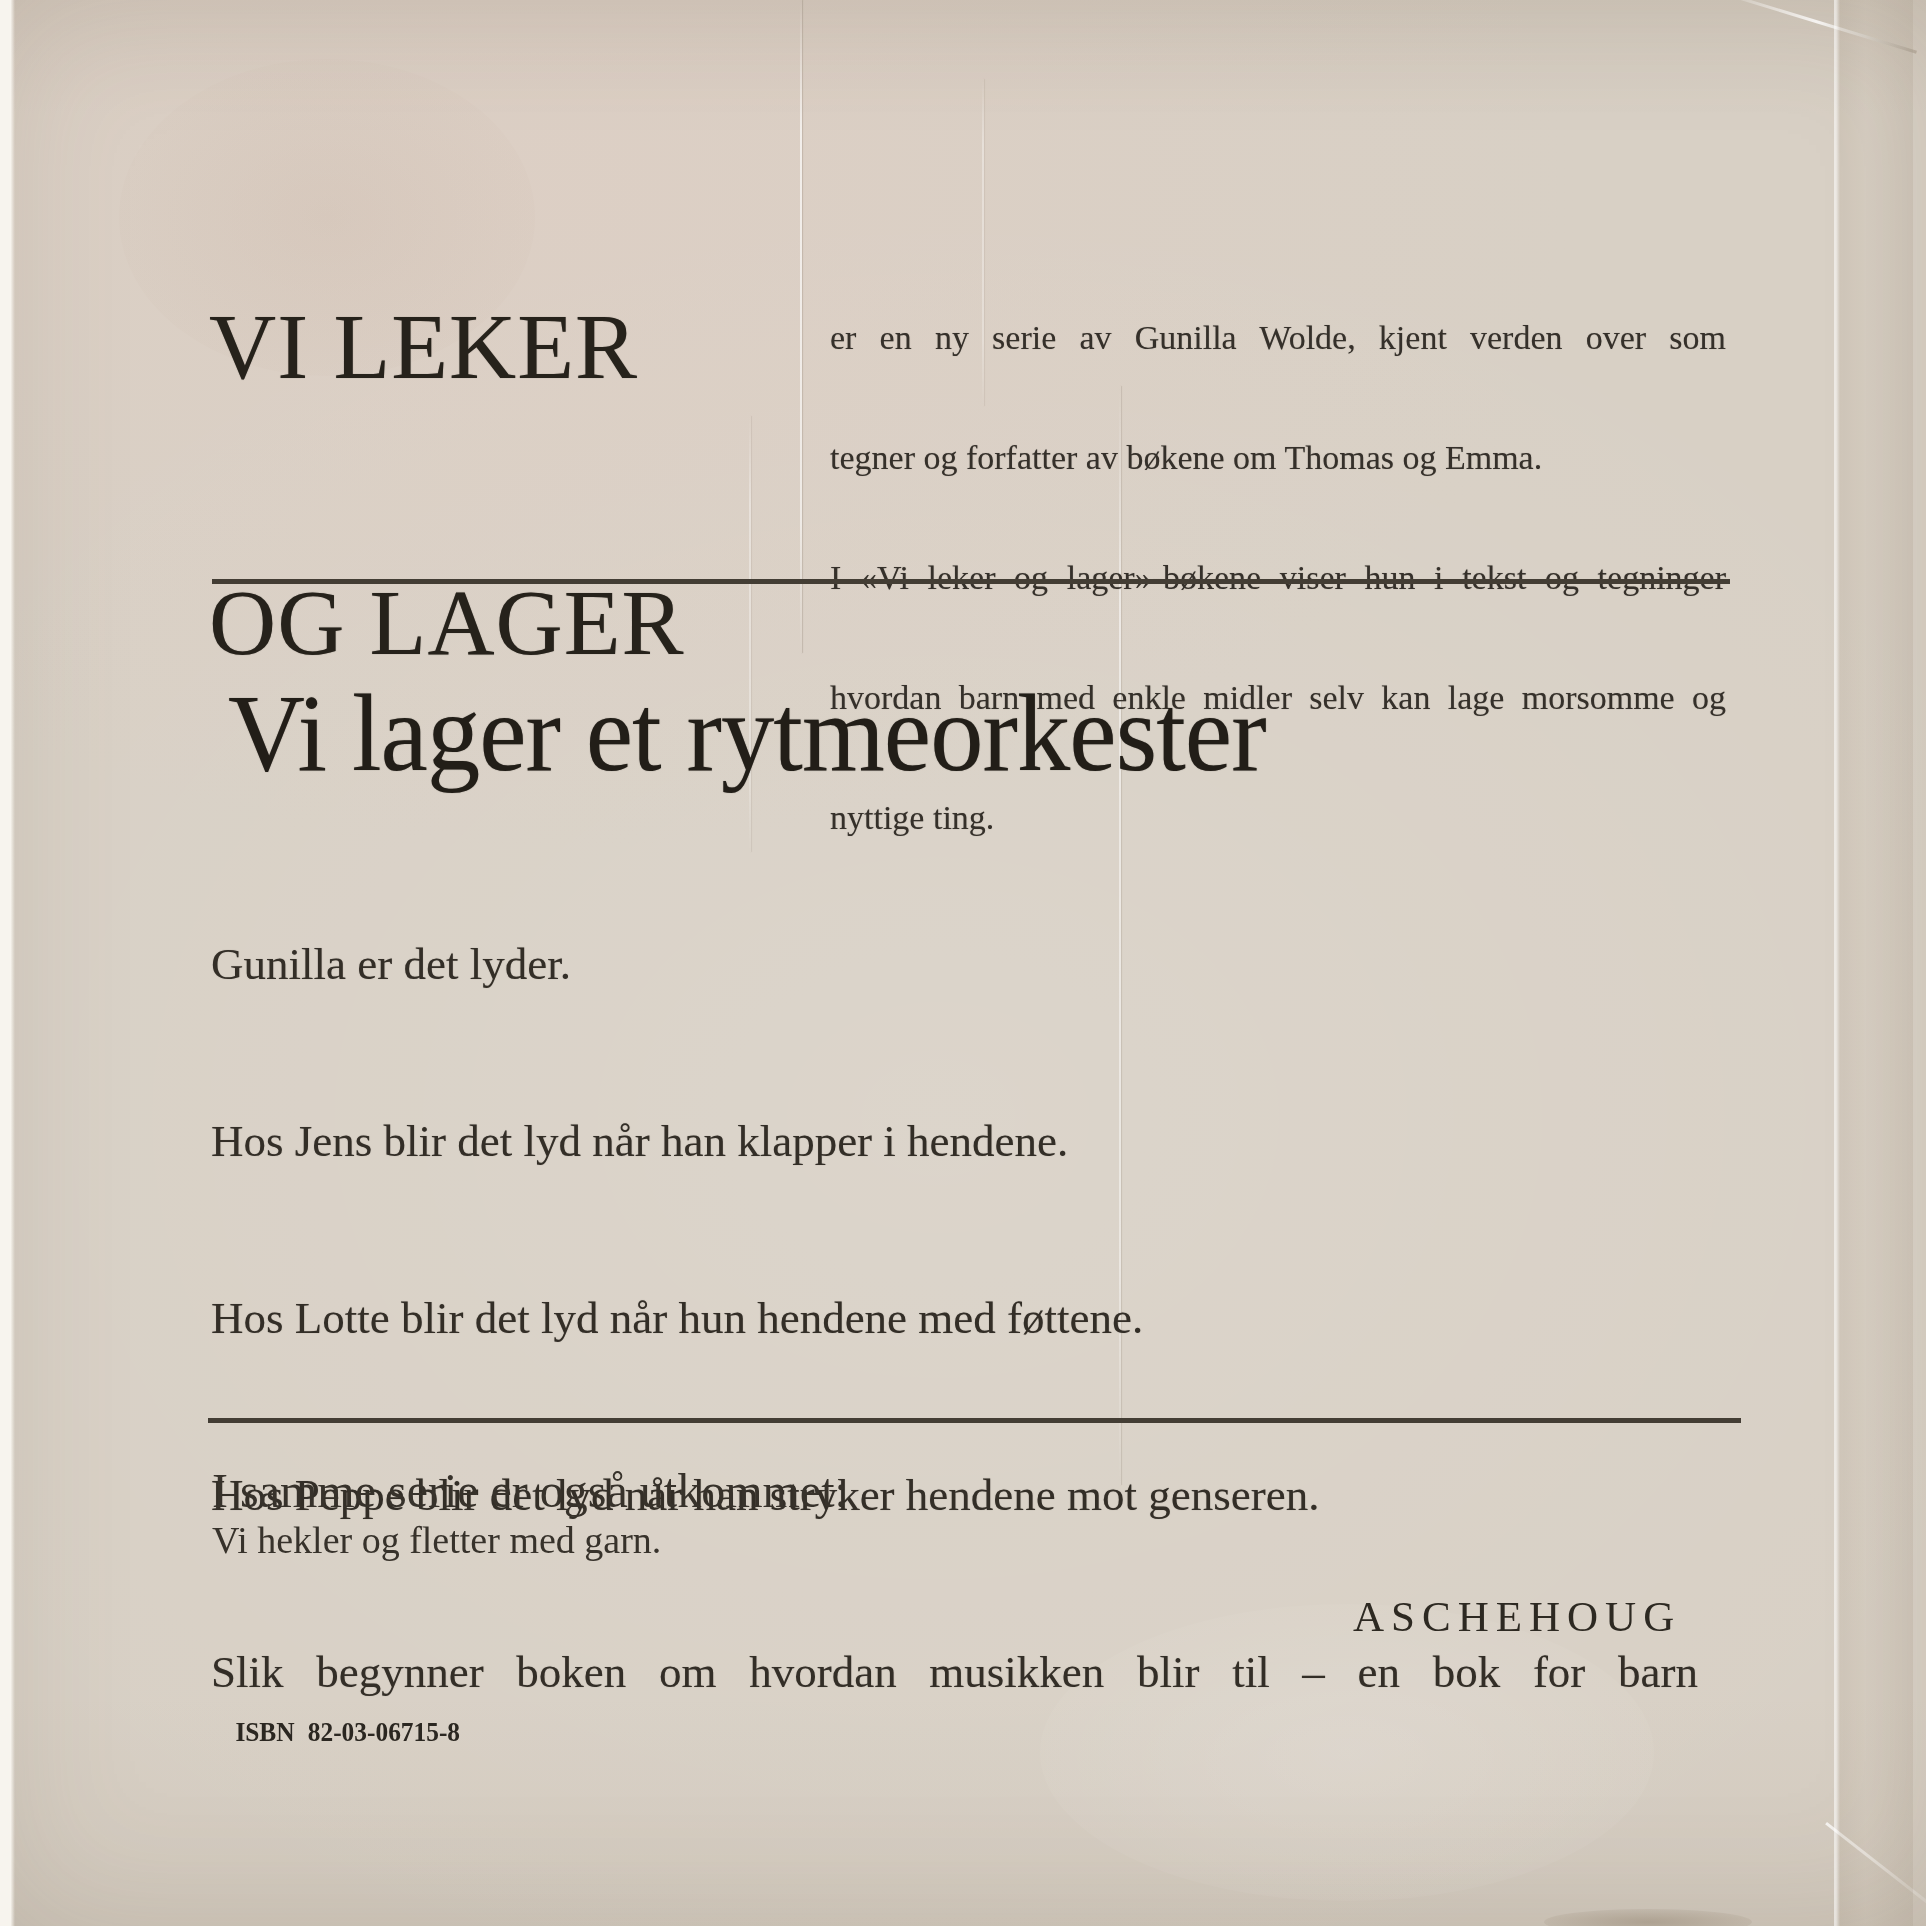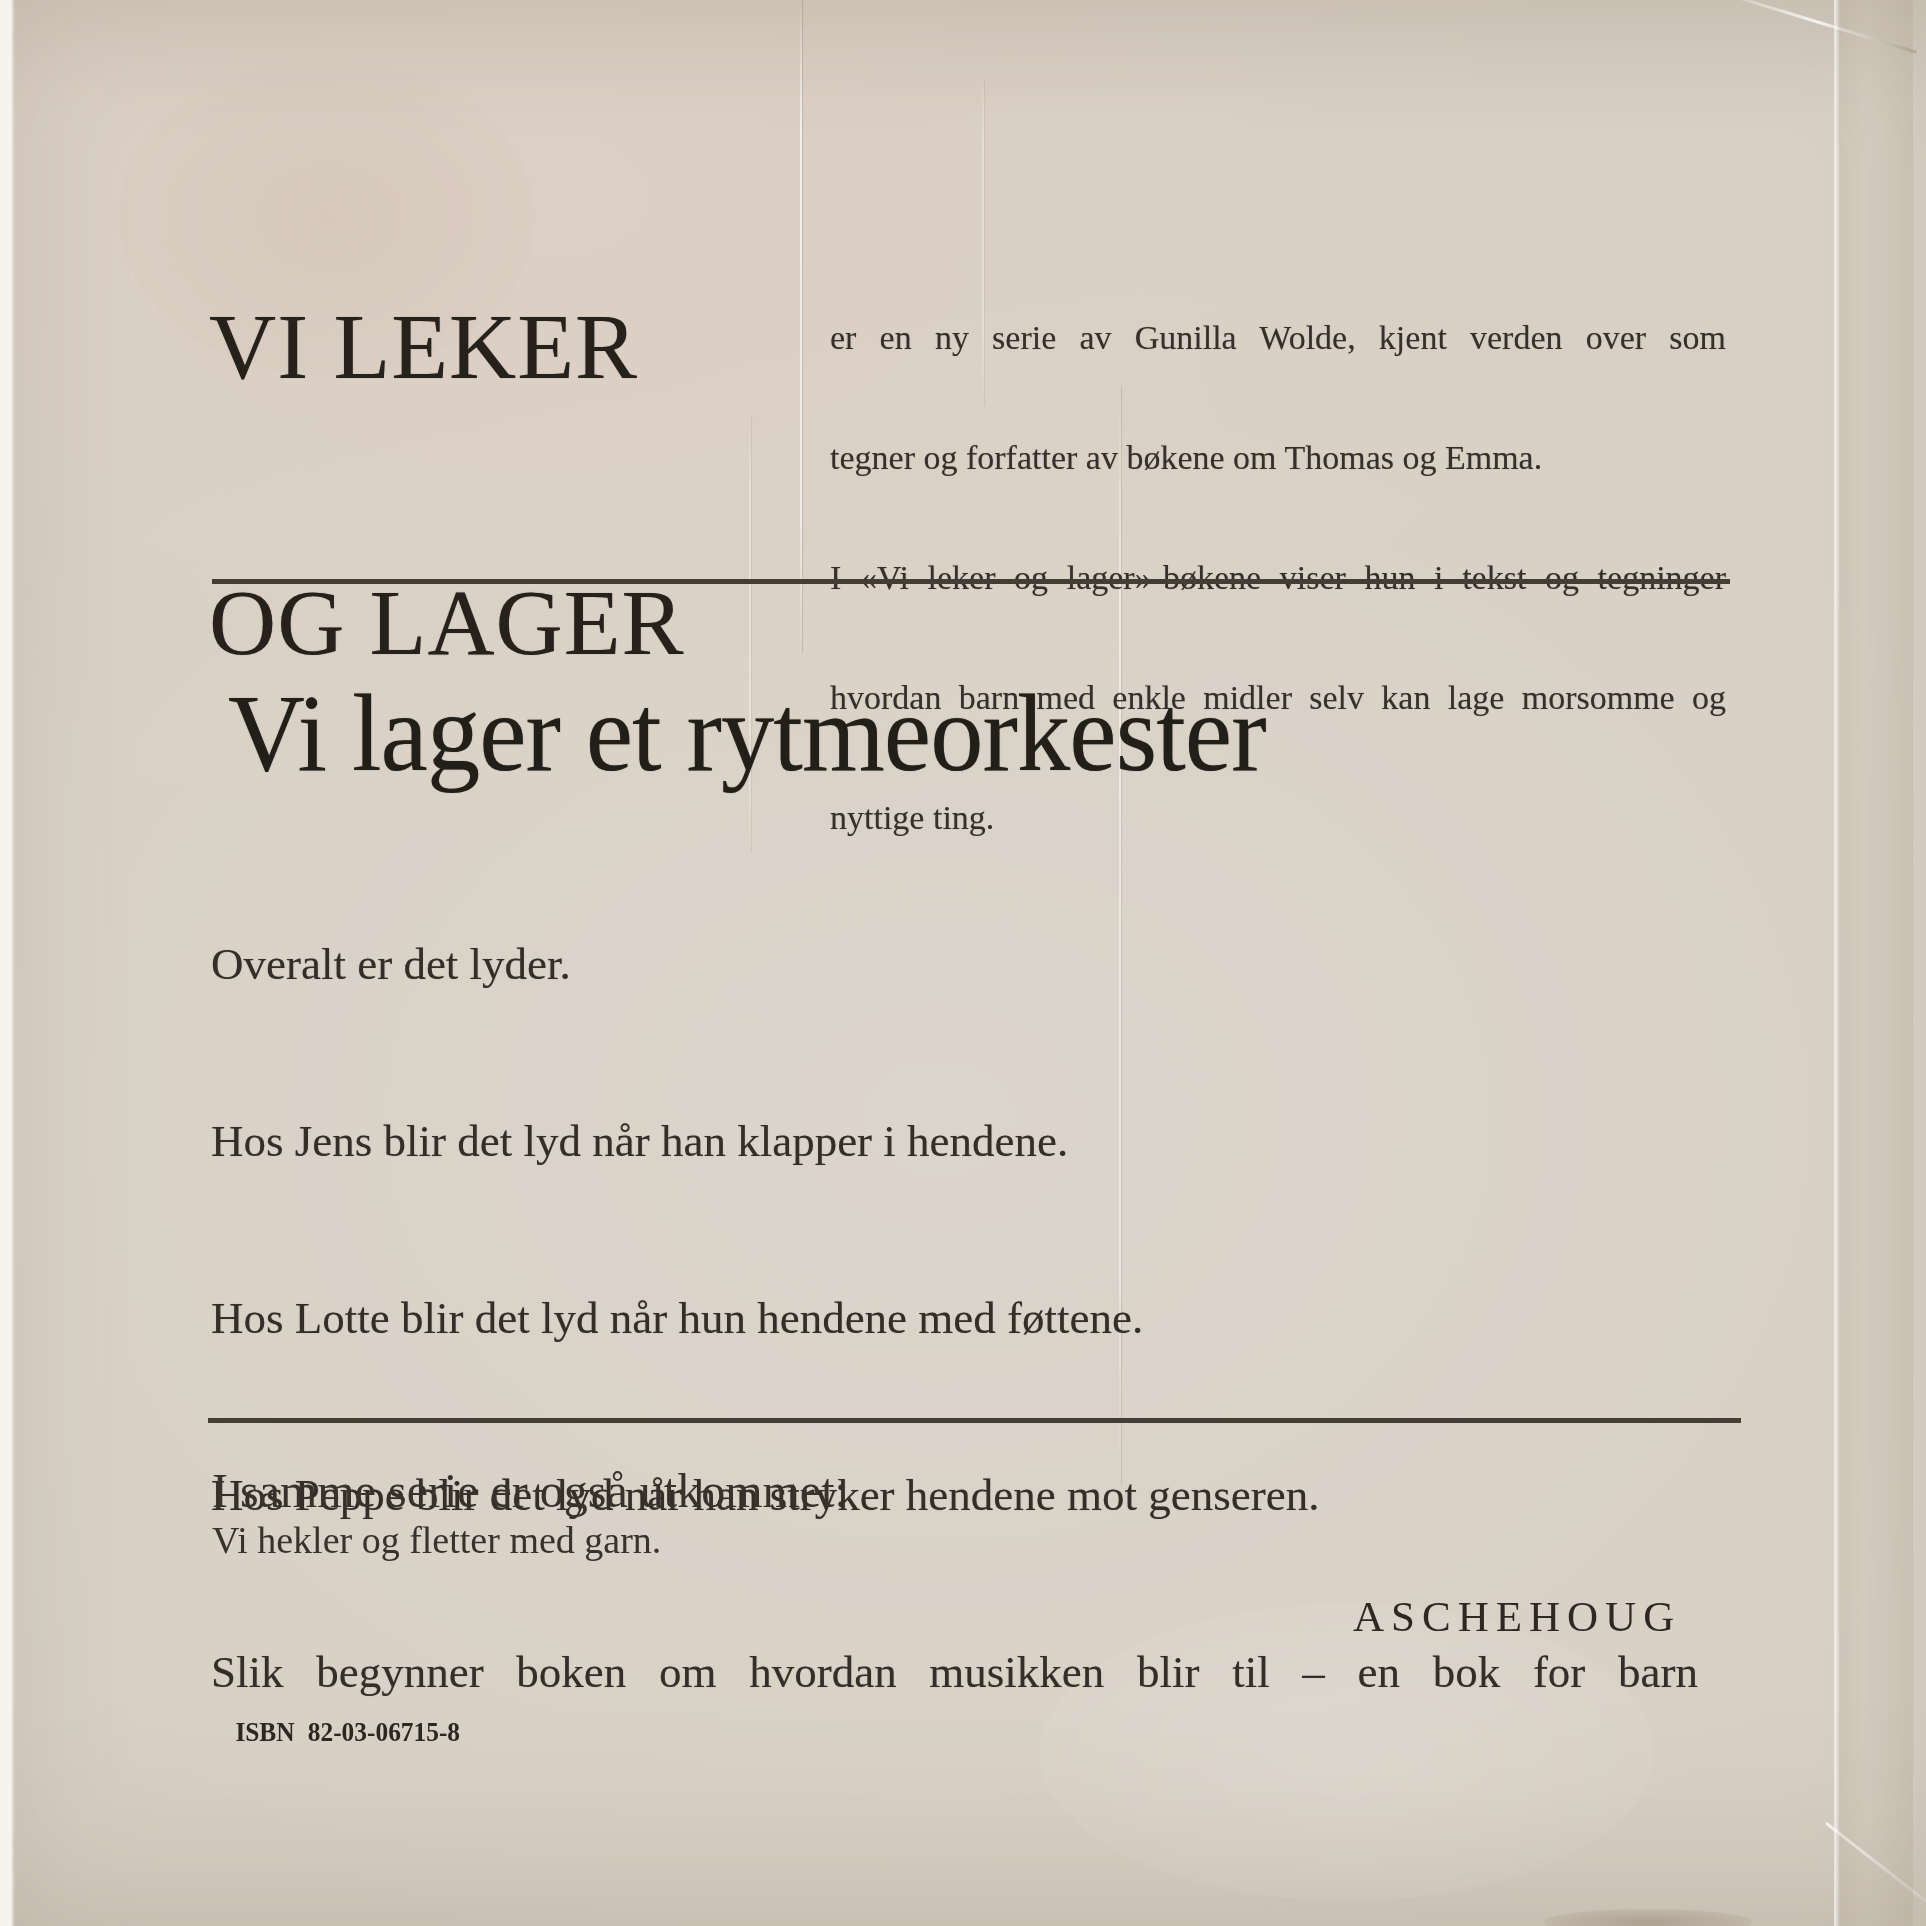--- a/index.html
+++ b/index.html
@@ -162,21 +162,21 @@
     <div class="line j">I «Vi leker og lager»-bøkene viser hun i tekst og tegninger</div>
     <div class="line j">hvordan barn med enkle midler selv kan lage morsomme og</div>
     <div class="line">nyttige ting.</div>
   </div>
 
   <div class="rule rule-1"></div>
 
   <div class="txt book-title">Vi lager et rytmeorkester</div>
 
   <div class="txt body-text">
-    <div class="line">Overalt er det lyder.</div>
+    <div class="line">Gunilla er det lyder.</div>
     <div class="line">Hos Jens blir det lyd når han klapper i hendene.</div>
     <div class="line">Hos Lotte blir det lyd når hun hendene med føttene.</div>
     <div class="line">Hos Peppe blir det lyd når han stryker hendene mot genseren.</div>
     <div class="line j">Slik begynner boken om hvordan musikken blir til – en bok for barn</div>
     
     
     
   </div>
 
   <div class="rule rule-2"></div>

